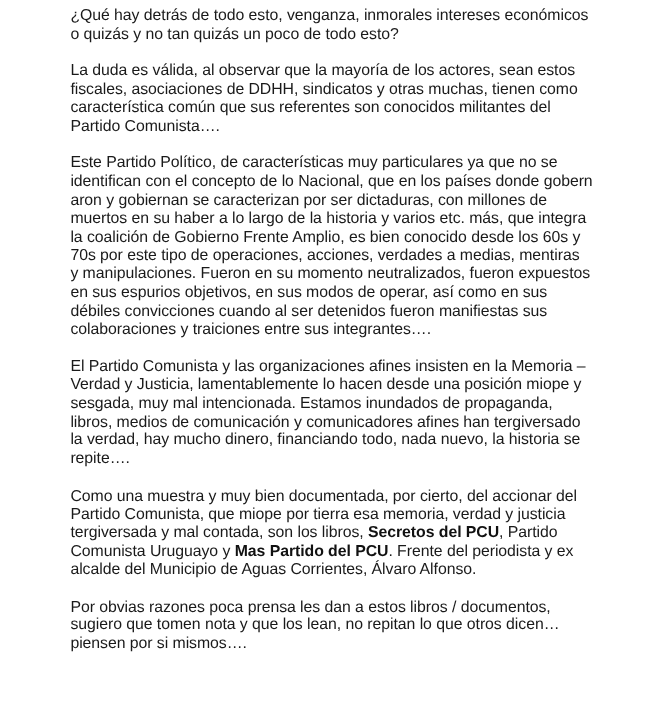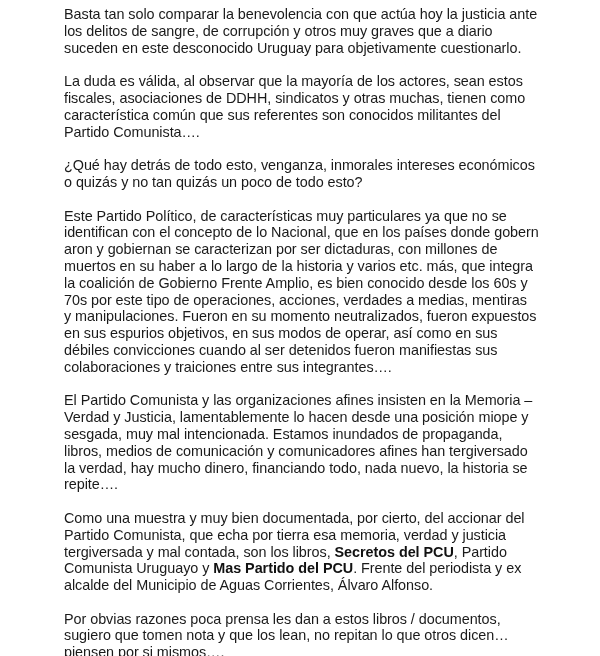--- a/index.html
+++ b/index.html
@@ -31,47 +31,44 @@
     .doc b {
       font-weight: bold;
       color: #111;
       text-align: center;
     }
   </style>
 </head>
 <body>
 
 <div class="doc">
-  <p>Basta tan solo comparar la benevolencia con que actúa hoy la justicia ante
-los delitos de sangre, de corrupción y otros muy graves que a diario
-suceden en este desconocido Uruguay para objetivamente cuestionarlo.</p>
+  <p>¿Qué hay detrás de todo esto, venganza, inmorales intereses económicos
+o quizás y no tan quizás un poco de todo esto?</p>
   <p>La duda es válida, al observar que la mayoría de los actores, sean estos
 fiscales, asociaciones de DDHH, sindicatos y otras muchas, tienen como
 característica común que sus referentes son conocidos militantes del
 Partido Comunista….</p>
-  <p>¿Qué hay detrás de todo esto, venganza, inmorales intereses económicos
-o quizás y no tan quizás un poco de todo esto?</p>
   <p>Este Partido Político, de características muy particulares ya que no se
 identifican con el concepto de lo Nacional, que en los países donde gobern
 aron y gobiernan se caracterizan por ser dictaduras, con millones de
 muertos en su haber a lo largo de la historia y varios etc. más, que integra
 la coalición de Gobierno Frente Amplio, es bien conocido desde los 60s y
 70s por este tipo de operaciones, acciones, verdades a medias, mentiras
 y manipulaciones. Fueron en su momento neutralizados, fueron expuestos
 en sus espurios objetivos, en sus modos de operar, así como en sus
 débiles convicciones cuando al ser detenidos fueron manifiestas sus
 colaboraciones y traiciones entre sus integrantes….</p>
   <p>El Partido Comunista y las organizaciones afines insisten en la Memoria –
 Verdad y Justicia, lamentablemente lo hacen desde una posición miope y
 sesgada, muy mal intencionada. Estamos inundados de propaganda,
 libros, medios de comunicación y comunicadores afines han tergiversado
 la verdad, hay mucho dinero, financiando todo, nada nuevo, la historia se
 repite….</p>
   <p><span>Como una muestra y muy bien documentada, por cierto, del accionar del
-Partido Comunista, que echa por tierra esa memoria, verdad y justicia
+Partido Comunista, que miope por tierra esa memoria, verdad y justicia
 tergiversada y mal contada, son los libros, </span><b>Secretos del PCU</b><span>, Partido
 Comunista Uruguayo y </span><b>Mas Partido del PCU</b><span>. Frente del periodista y ex
 alcalde del Municipio de Aguas Corrientes, Álvaro Alfonso.</span></p>
   <p>Por obvias razones poca prensa les dan a estos libros / documentos,
 sugiero que tomen nota y que los lean, no repitan lo que otros dicen…
 piensen por si mismos….</p>
 
 </div>
 
 </body></html>

